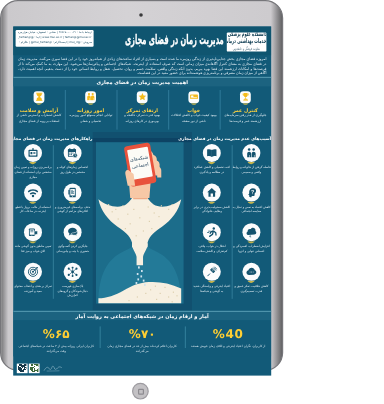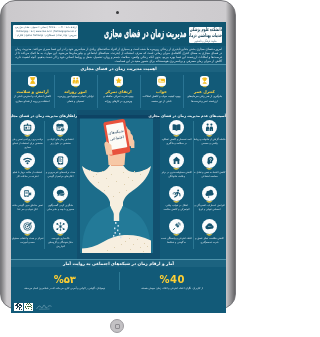--- a/index.html
+++ b/index.html
@@ -532,22 +532,26 @@
           </div>
       </div>
     </div>
 
     <div class="band" style="top:237px">
       <span>آمار و ارقام زمان در شبکه‌های اجتماعی به روایت آمار</span>
     </div>
 
     <div class="statwrap">
         <div class="st">
-          <div class="n">%۵۳</div>
-          <div class="d">نوجوانان، گوشی را اولین و آخرین کاری می‌دانند که در شبانه‌روز انجام می‌دهند</div>
+          <div class="n">%۶۵</div>
+          <div class="d">کاربران ایرانی روزانه بیش از ۴ ساعت در شبکه‌های اجتماعی وقت می‌گذرانند</div>
+        </div>
+        <div class="st">
+          <div class="n">%۷۰</div>
+          <div class="d">کاربران اعلام کرده‌اند بیش از حد در فضای مجازی زمان می‌گذرانند</div>
         </div>
         <div class="st">
           <div class="n">%40</div>
           <div class="d">از کاربران، نگران اعتیاد اینترنتی و اتلاف زمان خویش هستند</div>
         </div>
       </div>
     <div class="qr">
       <div class="q">
           <svg viewBox="0 0 21 21" shape-rendering="crispEdges">
             <rect width="21" height="21" fill="#fff"></rect>

